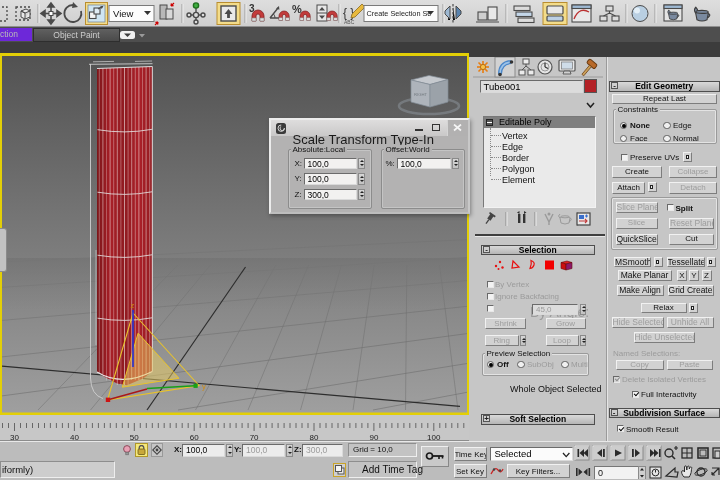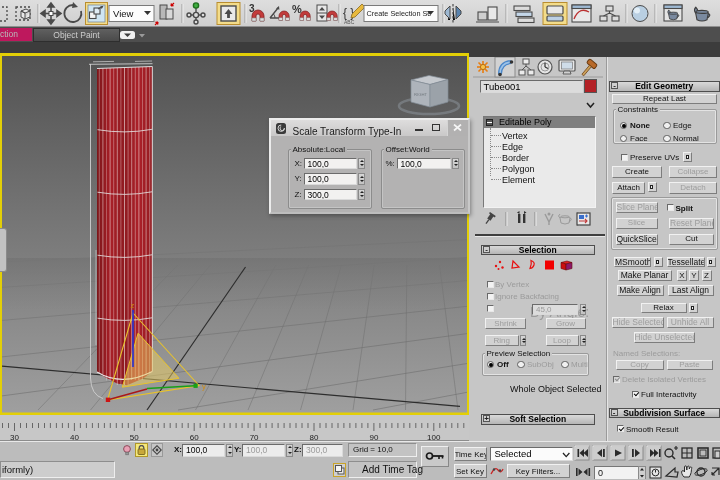--- a/index.html
+++ b/index.html
@@ -153,21 +153,21 @@
         <ellipse cx="8" cy="4.7" rx="5" ry="1.2"></ellipse>
       </g>
       <g transform="translate(692,6) scale(1.25)" stroke="#3e3e3e" stroke-width="0.9" fill="#7a8aa0">
         <path d="M3 6 Q1 3 3 1 Q5 3 5 5 M3 6 C3 4 13 4 13 6 L12 11 Q8 13 4 11 Z M13 6 Q16 7 12 10"></path>
         <ellipse cx="8" cy="4.7" rx="5" ry="1.2"></ellipse>
       </g>
     </svg>
   </div>
 <div class="abs" style="left:0;top:27px;width:720px;height:30px;background:#3c3c3c;">
 <div class="abs" style="left:0;top:0;width:720px;height:15px;background:#4e4e4e;"></div>
-<div class="abs" style="left:0;top:1px;width:32px;height:13px;background:#be185d;color:#b9b9b9;font-size:8.5px;line-height:13px;">ction</div>
+<div class="abs" style="left:0;top:1px;width:32px;height:13px;background:#6d28d9;color:#b9b9b9;font-size:8.5px;line-height:13px;">ction</div>
 <div class="abs" style="left:33px;top:1px;width:87px;height:13.5px;background:linear-gradient(#606060,#4a4a4a);border:1px solid #2e2e2e;color:#cdcdcd;font-size:8.5px;line-height:12px;text-align:center;">Object Paint</div>
 <svg class="abs" style="left:120px;top:4px" width="26" height="10" viewBox="0 0 26 10">
 <rect x="0" y="0" width="15" height="8" rx="2.5" fill="#f0f0f0"></rect>
       <path d="M4 2.5 h7 l-3.5 3.5 z" fill="#3c3c3c"></path>
 <path d="M19 3 l3 3.5 3 -3.5 z" fill="#9a9a9a"></path>
     </svg>
 </div>
 <div class="abs" style="left:0;top:53px;width:470px;height:361.5px;"><svg width="470" height="362" viewBox="0 0 470 362">
       <defs>
         <linearGradient id="vbg" x1="0" y1="0" x2="0" y2="1">
@@ -421,21 +421,21 @@
     <div class="btn" style="left:184.5px;top:205px;width:9px;height:10px;"></div>
     <div class="abs" style="left:187.0px;top:207.5px;width:3px;height:4px;border:1px solid #222;background:#eee;"></div>
     <div class="btn" style="left:197.5px;top:204.5px;width:38px;height:10.5px;line-height:8.5px;font-size:8.5px;">Tessellate</div>
     <div class="btn" style="left:237.5px;top:205px;width:9px;height:10px;"></div>
     <div class="abs" style="left:240.0px;top:207.5px;width:3px;height:4px;border:1px solid #222;background:#eee;"></div>
     <div class="btn" style="left:148.5px;top:218px;width:54px;height:11px;line-height:9px;font-size:8.5px;">Make Planar</div>
     <div class="btn" style="left:208px;top:218px;width:10px;height:11px;line-height:9px;font-size:8px;">X</div>
     <div class="btn" style="left:220px;top:218px;width:10px;height:11px;line-height:9px;font-size:8px;">Y</div>
     <div class="btn" style="left:232.5px;top:218px;width:10px;height:11px;line-height:9px;font-size:8px;">Z</div>
     <div class="btn" style="left:147.5px;top:232.5px;width:47px;height:11px;line-height:9px;font-size:8.5px;">Make Align</div>
-    <div class="btn" style="left:198.5px;top:232.5px;width:46px;height:11px;line-height:9px;font-size:8.5px;">Last Align</div>
+    <div class="btn" style="left:198.5px;top:232.5px;width:46px;height:11px;line-height:9px;font-size:8.5px;">Grid Create</div>
     <div class="btn" style="left:171.5px;top:250.5px;width:46px;height:10.5px;line-height:8.5px;font-size:8px;">Relax</div>
     <div class="btn" style="left:219.5px;top:251px;width:9px;height:10px;"></div>
     <div class="abs" style="left:222.0px;top:253.5px;width:3px;height:4px;border:1px solid #222;background:#eee;"></div>
     <div class="btn dis" style="left:142.5px;top:264.5px;width:52px;height:11px;line-height:9px;font-size:8.5px;">Hide Selected</div>
     <div class="btn dis" style="left:197.5px;top:264.5px;width:47px;height:11px;line-height:9px;font-size:8.5px;">Unhide All</div>
     <div class="btn dis" style="left:164.5px;top:279.5px;width:61px;height:11px;line-height:9px;font-size:8.5px;">Hide Unselected</div>
     <div class="lbl g" style="left:144px;top:296.5px;font-size:8px;">Named Selections:</div>
     <div class="btn dis" style="left:146.5px;top:307.5px;width:48px;height:10.5px;line-height:8.5px;font-size:8px;">Copy</div>
     <div class="btn dis" style="left:197.5px;top:307.5px;width:46px;height:10.5px;line-height:8.5px;font-size:8px;">Paste</div>
     <div class="cb gon gray" style="left:144px;top:323.5px;"></div>
@@ -446,21 +446,21 @@
     <div class="hbox" style="left:141.5px;top:356.5px;width:7px;height:7px;line-height:5px;">-</div>
     <div class="cb on" style="left:148px;top:373px;"></div>
     <div class="lbl" style="left:157px;top:372.5px;font-size:8px;">Smooth Result</div>
   </div>
 <div class="abs" style="left:268.5px;top:118px;width:201.5px;height:96px;background:#b3b2b2;border:2px solid #ececec;border-bottom-color:#bdbdbd;border-right-color:#c8c8c8;box-shadow:1px 2px 4px rgba(40,40,40,0.45);">
     <div class="abs" style="left:0;top:0;width:197.5px;height:15.5px;background:linear-gradient(#dedddd,#c9c8c8);"></div>
     <div class="abs" style="left:5px;top:3px;width:10.5px;height:10.5px;background:#3a3a3a;border-radius:2.5px;"></div>
     <svg class="abs" style="left:5px;top:3px" width="10.5" height="10.5">
       <path d="M5.2 2 A3.2 3.2 0 1 0 8.4 5.2 A2.2 2.2 0 1 1 5.2 3.4" fill="none" stroke="#d8d8d8" stroke-width="1"></path>
     </svg>
-    <div class="lbl" style="left:22px;top:6px;font-size:10px;color:#1a1a1a;">Scale Transform Type-In</div>
+    <div class="lbl" style="left:22px;top:12px;font-size:13px;color:#1a1a1a;">Scale Transform Type-In</div>
     <div class="abs" style="left:144px;top:9px;width:8px;height:2px;background:#333;"></div>
     <div class="abs" style="left:161px;top:4px;width:8px;height:6.5px;border:1.5px solid #333;"></div>
     <div class="abs" style="left:176px;top:0px;width:21.5px;height:15.5px;background:#b2b1b1;border-left:1px solid #d5d5d5;"></div>
     <svg class="abs" style="left:182px;top:4px" width="10" height="8">
       <path d="M1 0.5 L8 6.5 M8 0.5 L1 6.5" stroke="#f5f5f5" stroke-width="1.7"></path>
     </svg>
     <div class="gbox" style="left:17px;top:29px;width:84px;height:60px;border-color:#8c8c8c;box-shadow:inset 0 0 0 1px #c4c4c4;"></div>
     <div class="lbl" style="left:20px;top:24.5px;background:#b3b2b2;padding:0 2px;">Absolute:Local</div>
     <div class="gbox" style="left:110px;top:29px;width:84px;height:60px;border-color:#8c8c8c;box-shadow:inset 0 0 0 1px #c4c4c4;"></div>
     <div class="lbl" style="left:113px;top:24.5px;background:#b3b2b2;padding:0 2px;">Offset:World</div>

